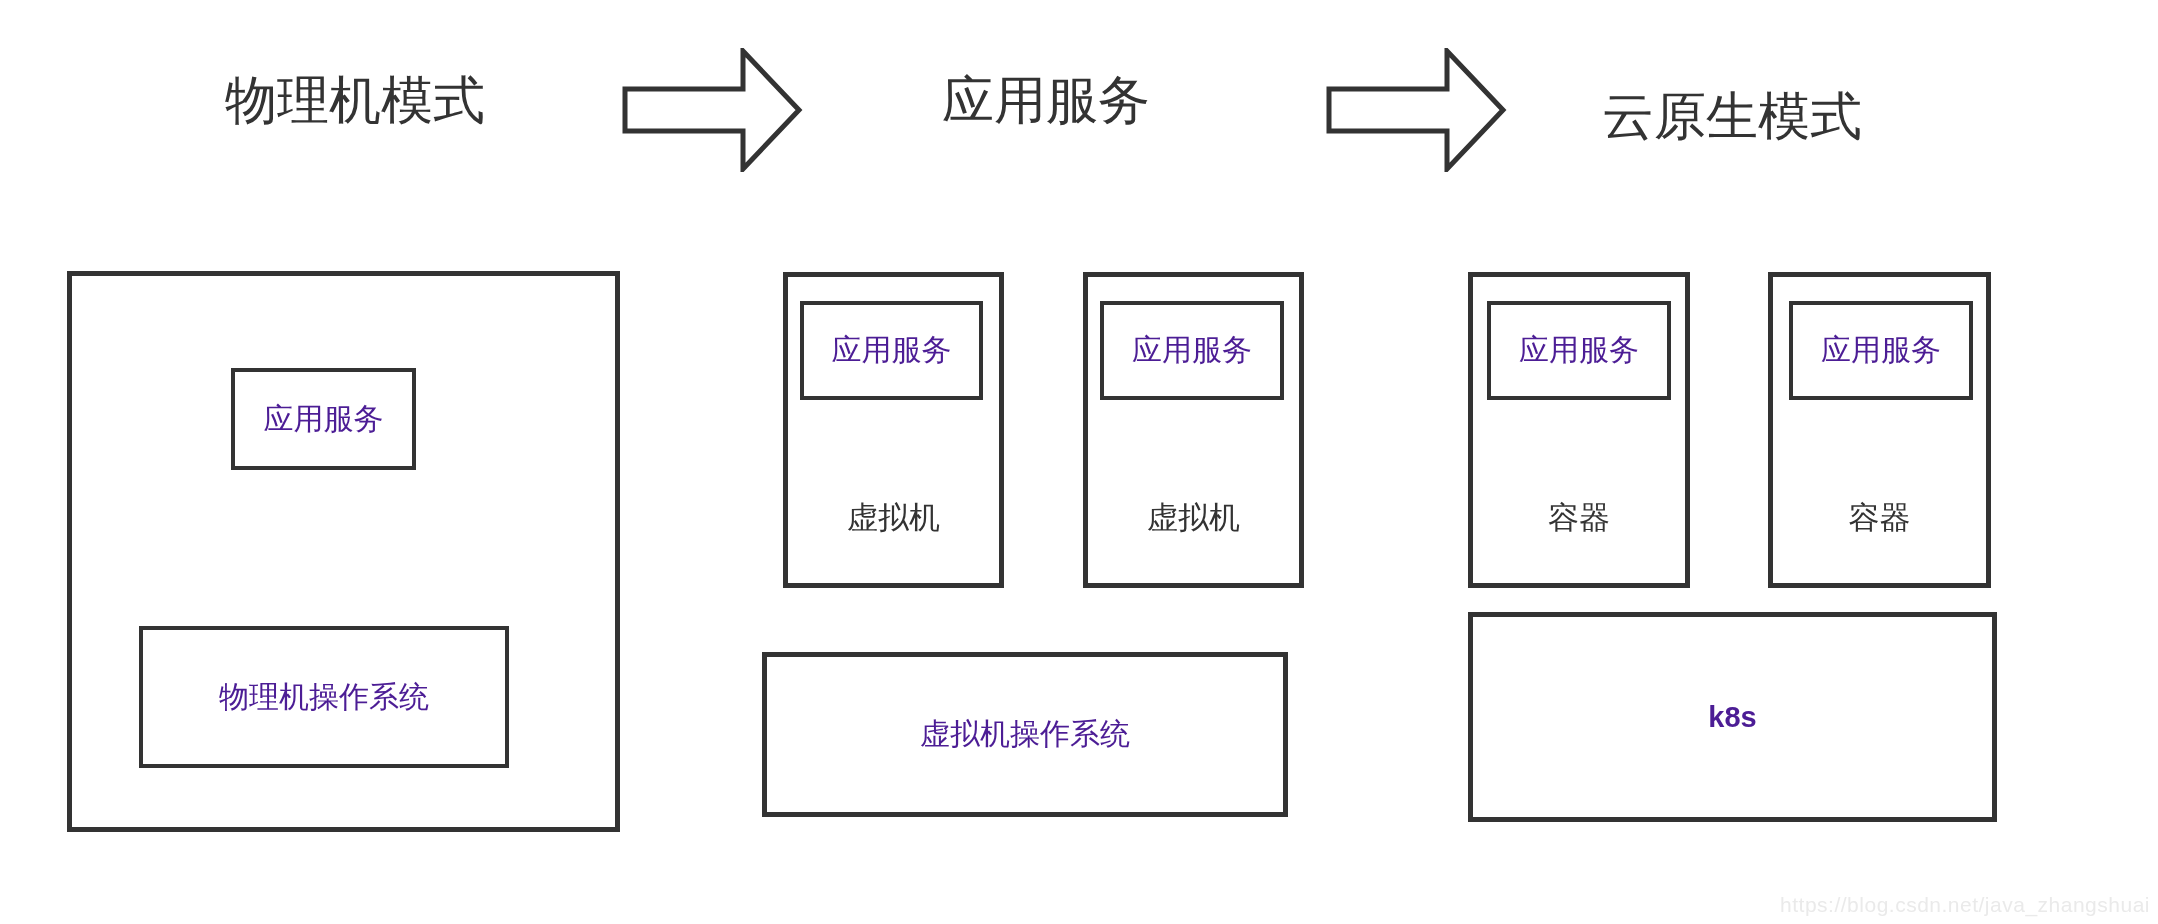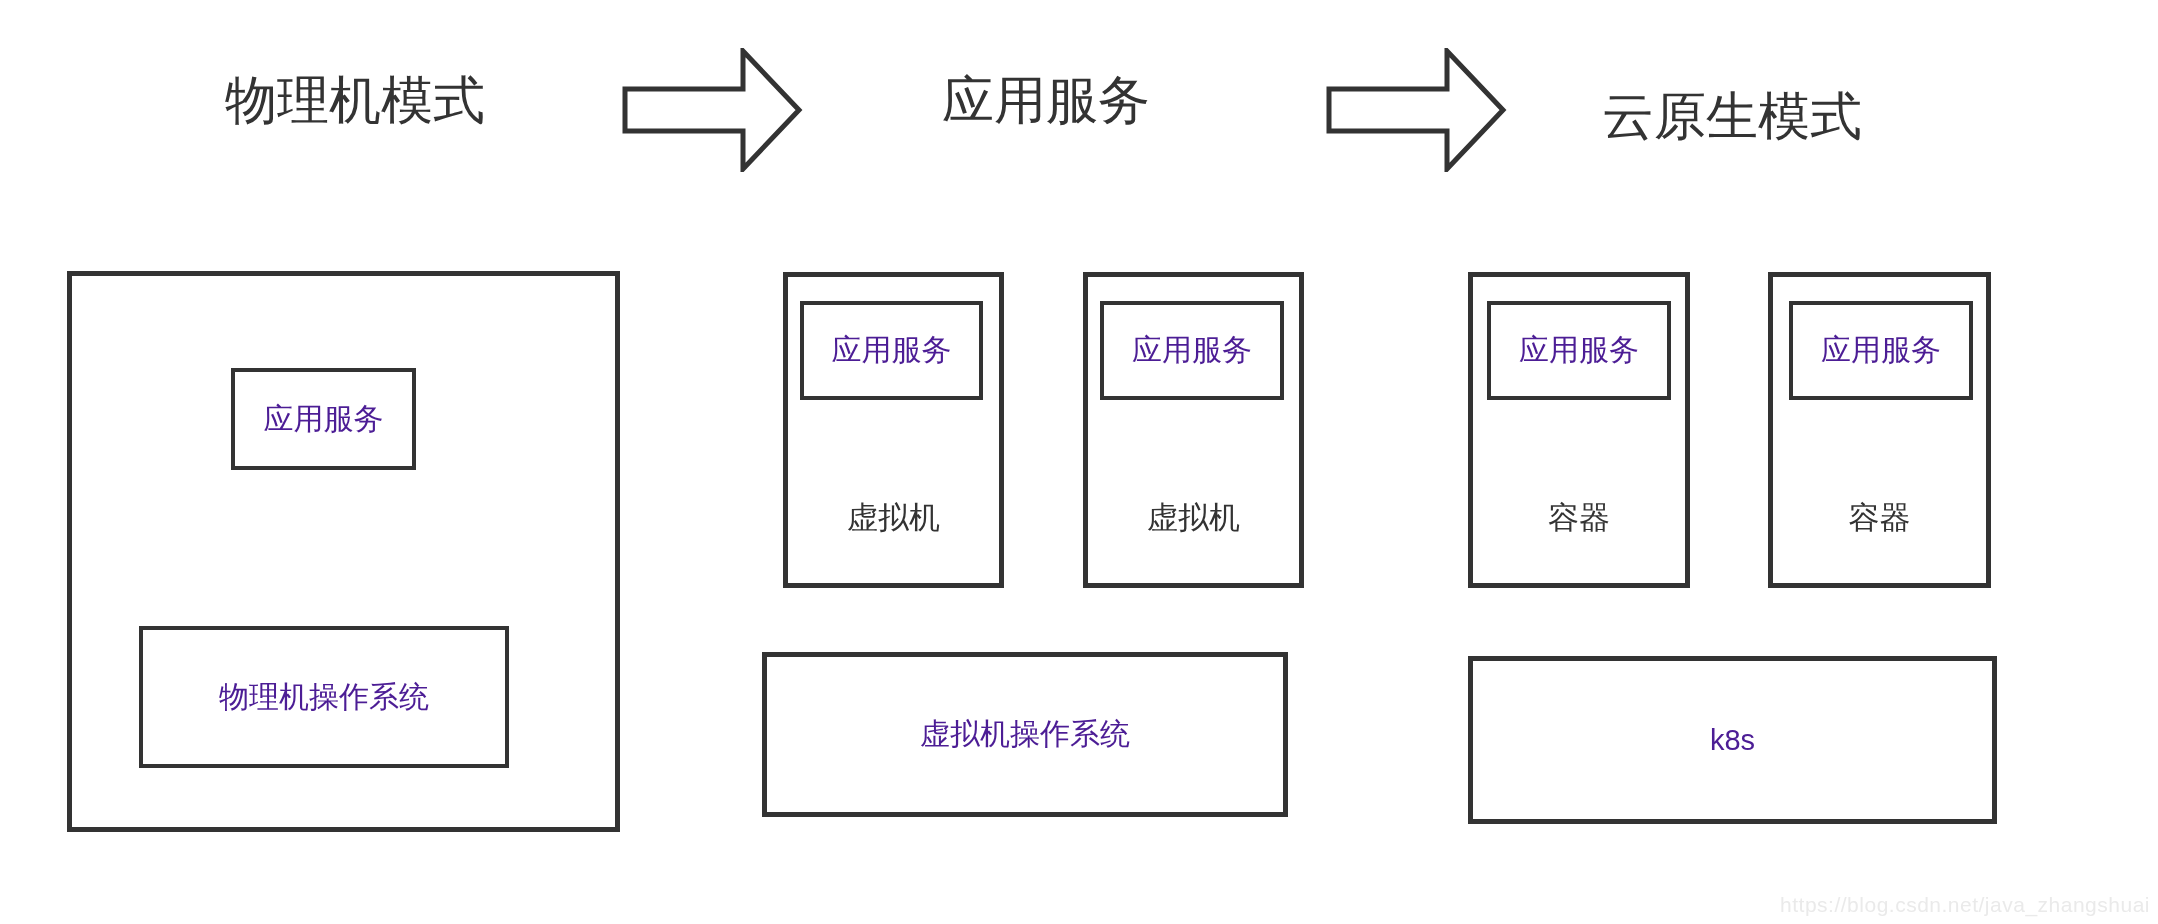--- a/index.html
+++ b/index.html
@@ -122,19 +122,19 @@
     <span class="node-label">应用服务</span>
   </div>
   <div class="abs unit-label" style="left:1468px; top:498px; width:222px;">容器</div>
 
   <div class="abs box" style="left:1768px; top:272px; width:223px; height:316px;"></div>
   <div class="abs box thin center-flex" style="left:1789px; top:301px; width:184px; height:99px;">
     <span class="node-label">应用服务</span>
   </div>
   <div class="abs unit-label" style="left:1768px; top:498px; width:223px;">容器</div>
 
-  <div class="abs box center-flex" style="left:1468px; top:656px; width:529px; height:168px;">
+  <div class="abs box center-flex" style="left:1468px; top:612px; width:529px; height:210px;font-weight:bold;">
     <span class="node-label k8s-label">k8s</span>
   </div>
 
   <div class="watermark">https://blog.csdn.net/java_zhangshuai</div>
 
 </div>
 
 </body></html>

